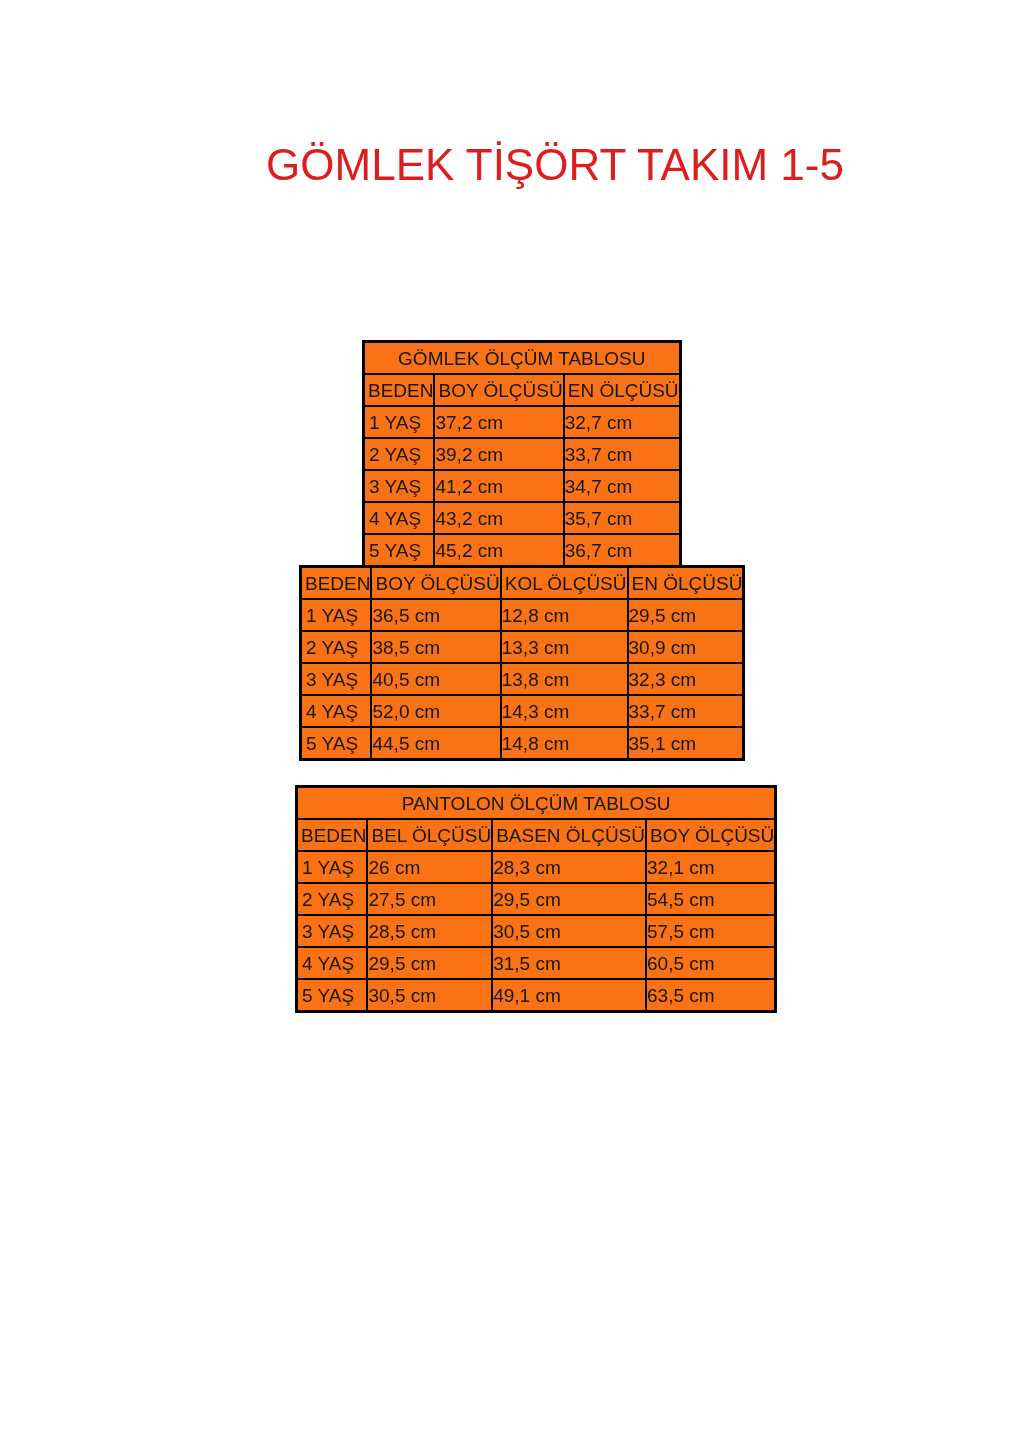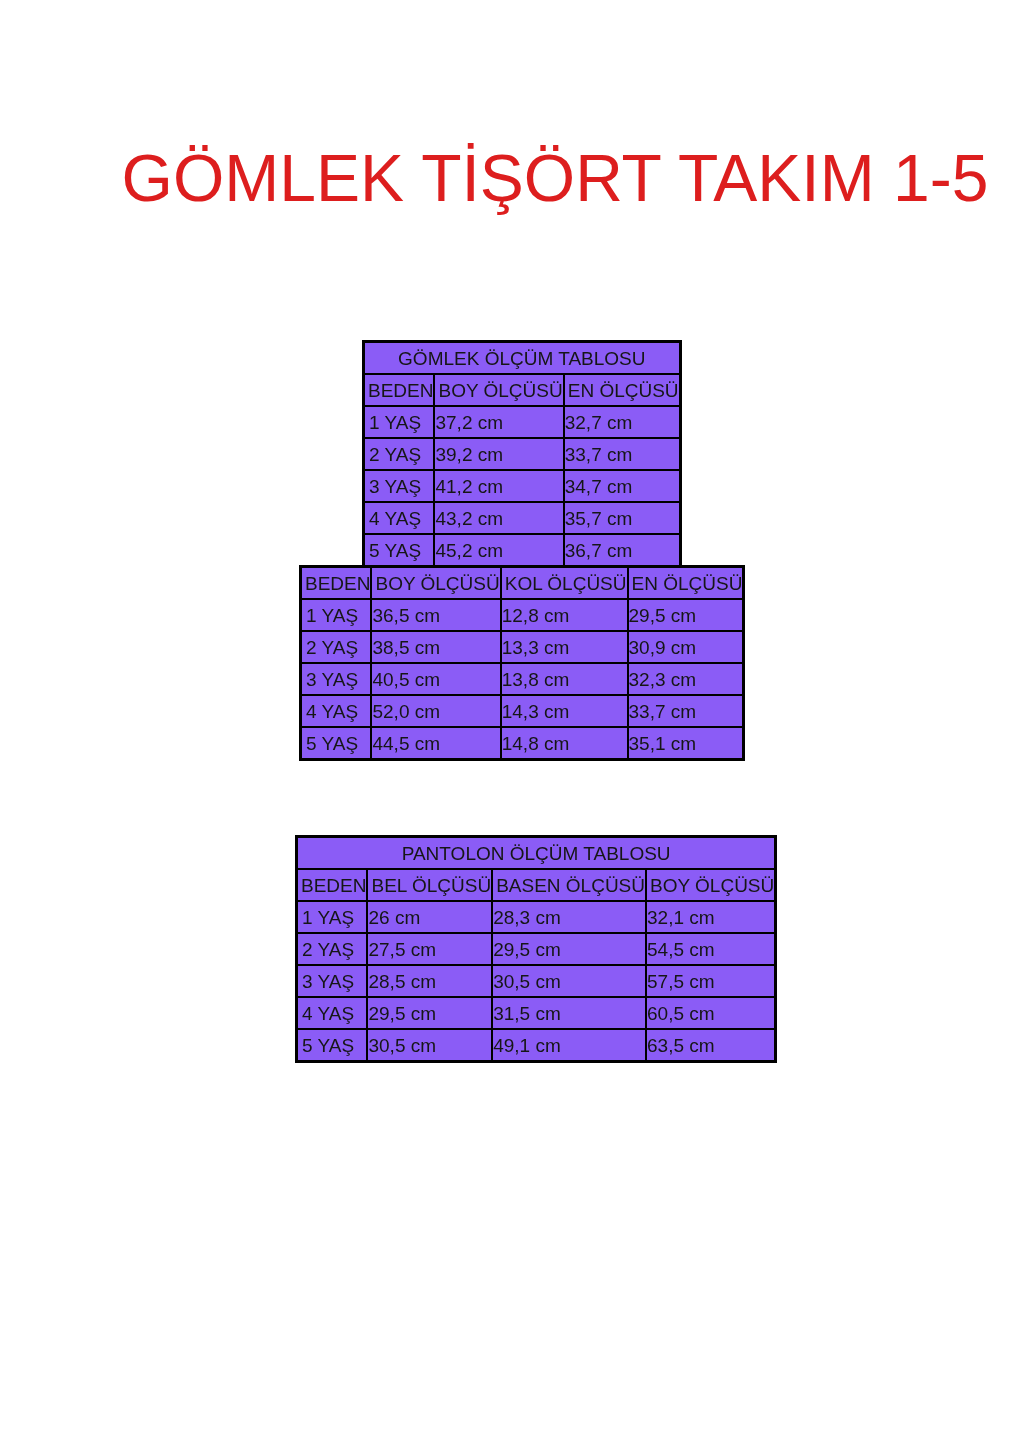--- a/index.html
+++ b/index.html
@@ -16,36 +16,36 @@
   }
   .doc-title {
     position: absolute;
     left: 0;
     top: 140px;
     width: 1024px;
     box-sizing: border-box;
     padding-left: 86px;
     margin: 0;
     text-align: center;
-    font-size: 66px;
+    font-size: 44px;
     font-weight: 400;
     letter-spacing: 0px;
     color: #dd1e1e;
     white-space: nowrap;
   }
   .size-table-wrap { position: absolute; }
   .t1 { left: 362px; top: 340px; }
   .t2 { left: 299px; top: 565px; }
-  .t3 { left: 287px; top: 835px; padding-left: 8px; }
+  .t3 { left: 287px; top: 785px; padding-left: 8px; }
 
   table.size-table {
     border-collapse: collapse;
     table-layout: fixed;
     border: 3px solid #000;
-    background: #8b5cf6;
+    background: #f97316;
   }
   table.size-table td {
     border: 2px solid #000;
     font-size: 19px;
     line-height: 1;
     color: #161616;
     height: 30px;
     padding: 0;
     white-space: nowrap;
     overflow: hidden;

